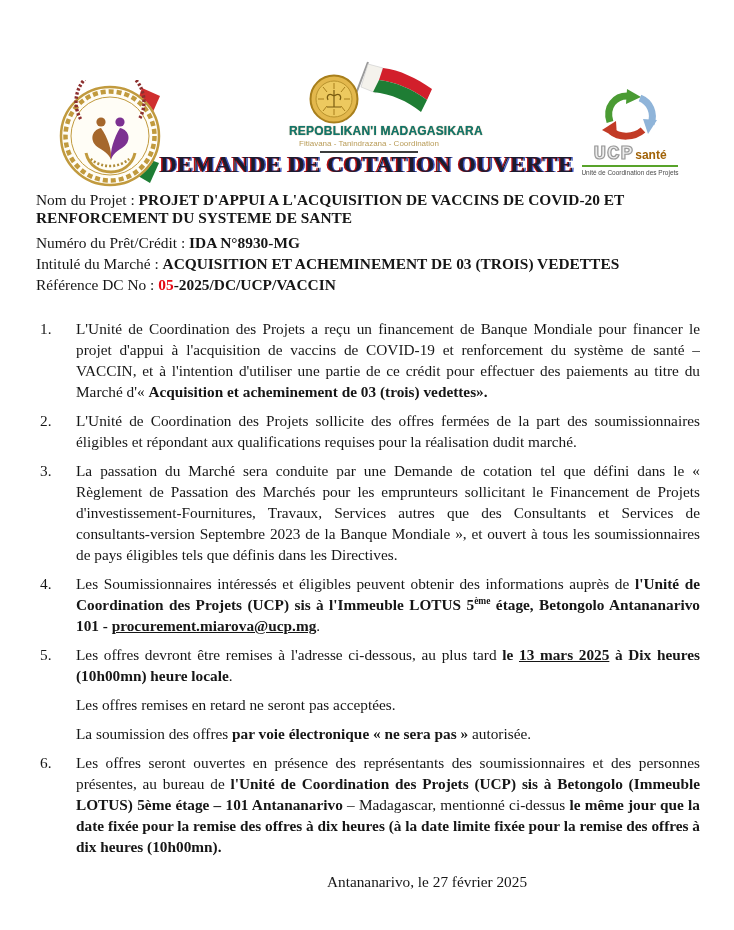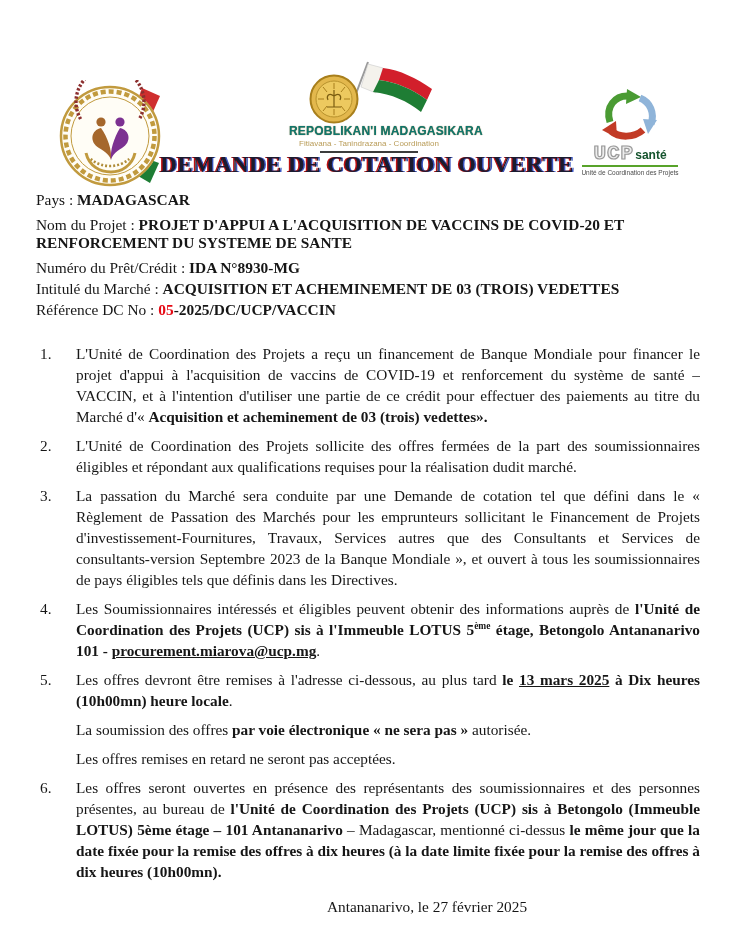--- a/index.html
+++ b/index.html
@@ -27,21 +27,21 @@
   .seal-rule { width:98px; height:2px; background:#3c3c3c; margin:3px auto 0; }
   .logo-right { position:absolute; left:574px; top:88px; width:112px; text-align:center; }
   .ucp-line { line-height:20px; white-space:nowrap; }
   .ucp-acronym {
     font-family:Liberation Mono, monospace; font-weight:bold; font-size:21px;
     color:#ededed; -webkit-text-stroke:1.2px #9a9a9a; text-shadow:0 0 1px #9a9a9a;
     letter-spacing:1px;
   }
   .ucp-sante {
     font-family:"Liberation Sans",sans-serif; font-weight:bold; font-size:12px;
-    color:#14532d; margin-left:1px;
+    color:#a16207; margin-left:1px;
   }
   .ucp-rule { width:96px; height:2px; background:#58a32a; margin:0 auto; }
   .ucp-caption {
     font-family:"Liberation Sans",sans-serif; font-size:6.5px; color:#4a4a4a;
     margin-top:2px; white-space:nowrap;
   }
   .doc-title {
     position:absolute; left:0; right:0; top:152px; text-align:center;
     font-size:23px; font-weight:bold; letter-spacing:.4px;
     color:#1a1b30;
@@ -131,21 +131,20 @@
         <span class="ucp-acronym">UCP</span><span class="ucp-sante">santé</span>
       </div>
       <div class="ucp-rule"></div>
       <div class="ucp-caption">Unité de Coordination des Projets</div>
     </div>
 
     <div class="doc-title">DEMANDE DE COTATION OUVERTE</div>
   </div>
 
   <div class="meta">
-      <div class="meta-line gap"><span>Pays : </span><span class="seg-b">MADAGASCAR</span></div>
       <div class="meta-line gap"><span>Nom du Projet : </span><span class="seg-b">PROJET D'APPUI A L'ACQUISITION DE VACCINS DE COVID-20 ET RENFORCEMENT DU SYSTEME DE SANTE</span></div>
       <div class="meta-line"><span>Numéro du Prêt/Crédit : </span><span class="seg-b">IDA N°8930-MG</span></div>
       <div class="meta-line"><span>Intitulé du Marché : </span><span class="seg-b">ACQUISITION ET ACHEMINEMENT DE 03 (TROIS) VEDETTES</span></div>
       <div class="meta-line"><span>Référence DC No : </span><span class="seg-b seg-r">05</span><span class="seg-b">-2025/DC/UCP/VACCIN</span></div>
     </div>
 
   <div class="paras">
       <div class="para-row">
         <span class="para-num">1.</span>
         <div class="para-text"><span>L'Unité de Coordination des Projets a reçu un financement de Banque Mondiale pour financer le projet d'appui à l'acquisition de vaccins de COVID-19 et renforcement du système de santé – VACCIN, et à l'intention d'utiliser une partie de ce crédit pour effectuer des paiements au titre du Marché d'« </span><span class="seg-b">Acquisition et acheminement de 03 (trois) vedettes».</span></div>
@@ -161,25 +160,25 @@
       <div class="para-row">
         <span class="para-num">4.</span>
         <div class="para-text"><span>Les Soumissionnaires intéressés et éligibles peuvent obtenir des informations auprès de </span><span class="seg-b">l'Unité de Coordination des Projets (UCP) sis à l'Immeuble LOTUS 5</span><span class="seg-b seg-sup">ème</span><span class="seg-b"> étage, Betongolo Antananarivo 101 - </span><span class="seg-b seg-u">procurement.miarova@ucp.mg</span><span>.</span></div>
       </div>
       <div class="para-row">
         <span class="para-num">5.</span>
         <div class="para-text"><span>Les offres devront être remises à l'adresse ci-dessous, au plus tard </span><span class="seg-b">le </span><span class="seg-b seg-u">13 mars 2025</span><span class="seg-b"> à Dix heures (10h00mn) heure locale</span><span>.</span></div>
       </div>
       <div class="para-row">
         <span class="para-num"></span>
-        <div class="para-text"><span>La soumission des offres </span><span class="seg-b">par voie électronique « ne sera pas »</span><span> autorisée.</span></div>
+        <div class="para-text"><span>Les offres remises en retard ne seront pas acceptées.</span></div>
       </div>
       <div class="para-row">
         <span class="para-num"></span>
-        <div class="para-text"><span>Les offres remises en retard ne seront pas acceptées.</span></div>
+        <div class="para-text"><span>La soumission des offres </span><span class="seg-b">par voie électronique « ne sera pas »</span><span> autorisée.</span></div>
       </div>
       <div class="para-row">
         <span class="para-num">6.</span>
         <div class="para-text"><span>Les offres seront ouvertes en présence des représentants des soumissionnaires et des personnes présentes, au bureau de </span><span class="seg-b">l'Unité de Coordination des Projets (UCP) sis à Betongolo (Immeuble LOTUS) 5ème étage – 101 Antananarivo</span><span> – Madagascar, mentionné ci-dessus </span><span class="seg-b">le même jour que la date fixée pour la remise des offres à dix heures (à la date limite fixée pour la remise des offres à dix heures (10h00mn).</span></div>
       </div>
     </div>
 
   <div class="footer-date">Antananarivo, le 27 février 2025</div>
 
 </div>

